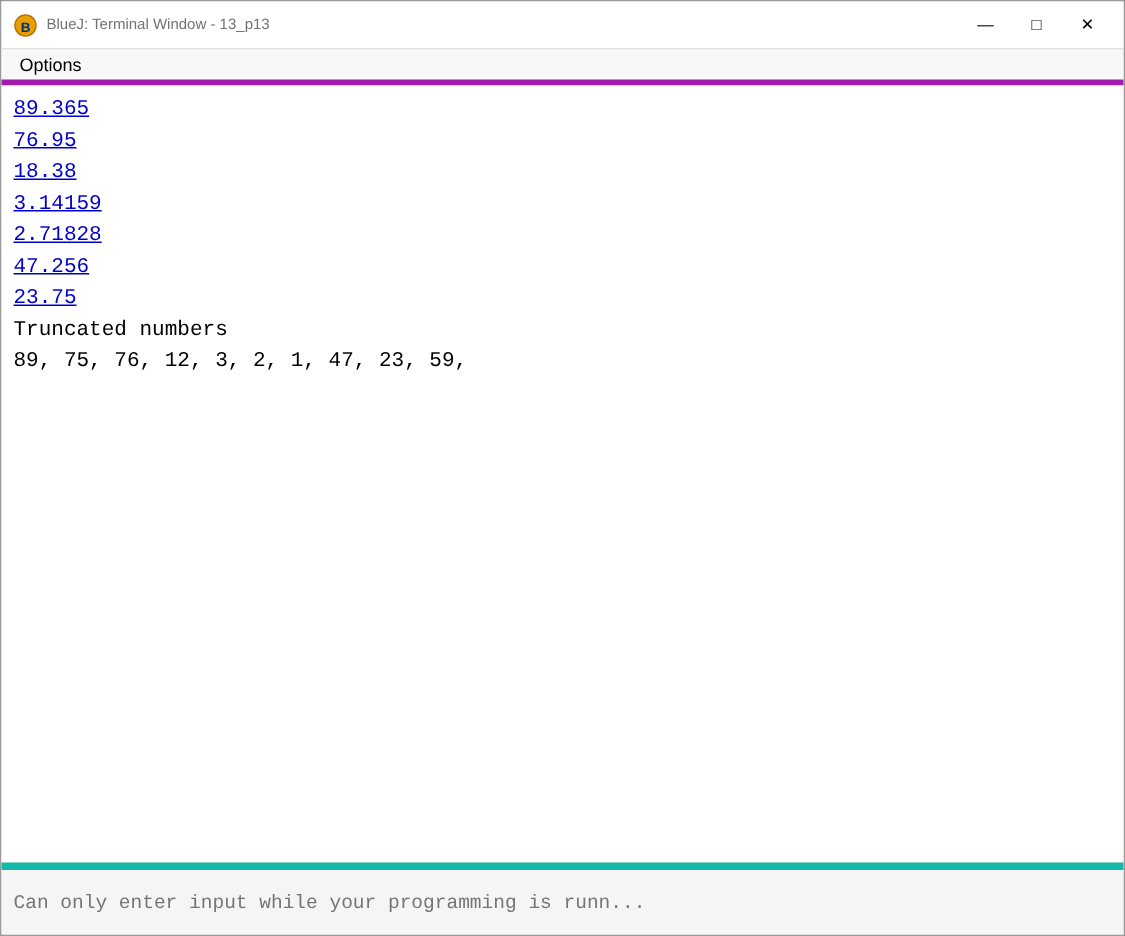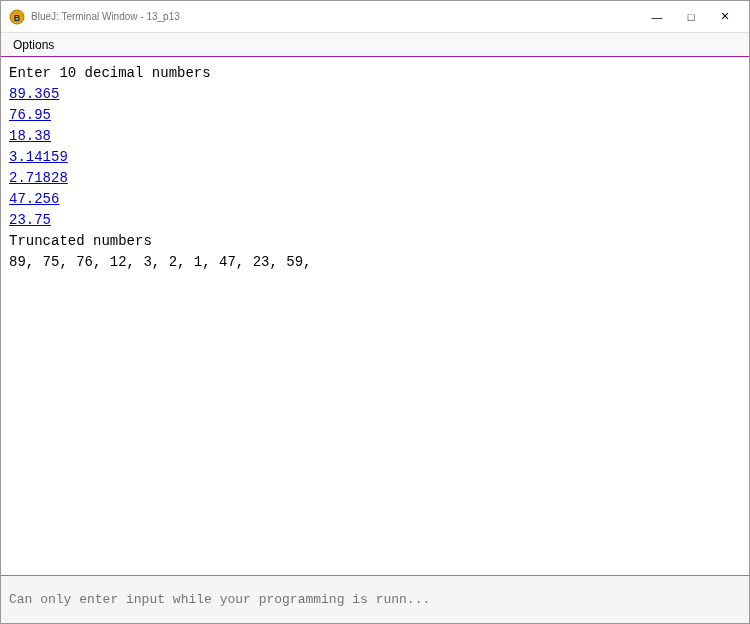--- a/index.html
+++ b/index.html
@@ -72,21 +72,21 @@
       justify-content: center;
       font-size: 11px;
       color: #000;
     }
 
     .menu-bar {
       height: 24px;
       display: flex;
       align-items: center;
       padding: 0 4px;
-      border-bottom: 1px solid #a21caf;
+      border-bottom: 4px solid #a21caf;
       background: #f8f8f8;
     }
 
     .menu-item {
       padding: 2px 8px;
       font-size: 12px;
       cursor: pointer;
       color: #000;
     }
 
@@ -106,21 +106,21 @@
     }
 
     .terminal-line.blue {
       color: #0000cc;
       text-decoration: underline;
     }
 
     .input-bar {
       height: 48px;
       background: #f5f5f5;
-      border-top: 1px solid #14b8a6;
+      border-top: 5px solid #14b8a6;
       display: flex;
       align-items: center;
       padding: 4px 8px;
     }
 
     .input-field {
       flex: 1;
       background: #f5f5f5;
       border: none;
       outline: none;
@@ -147,21 +147,20 @@
       <button class="title-btn">□</button>
       <button class="title-btn close-btn">✕</button>
     </div>
   </div>
 
   <div class="menu-bar">
     <div class="menu-item">Options</div>
   </div>
 
   <div class="terminal-content">
-  <div class="terminal-line">Enter 10 decimal numbers</div>
       <div class="terminal-line blue">89.365</div>
       <div class="terminal-line blue">76.95</div>
       <div class="terminal-line blue">18.38</div>
       <div class="terminal-line blue">3.14159</div>
       <div class="terminal-line blue">2.71828</div>
       <div class="terminal-line blue">47.256</div>
       <div class="terminal-line blue">23.75</div>
       <div class="terminal-line">Truncated numbers</div>
       <div class="terminal-line">89, 75, 76, 12, 3, 2, 1, 47, 23, 59,</div>
     </div>

